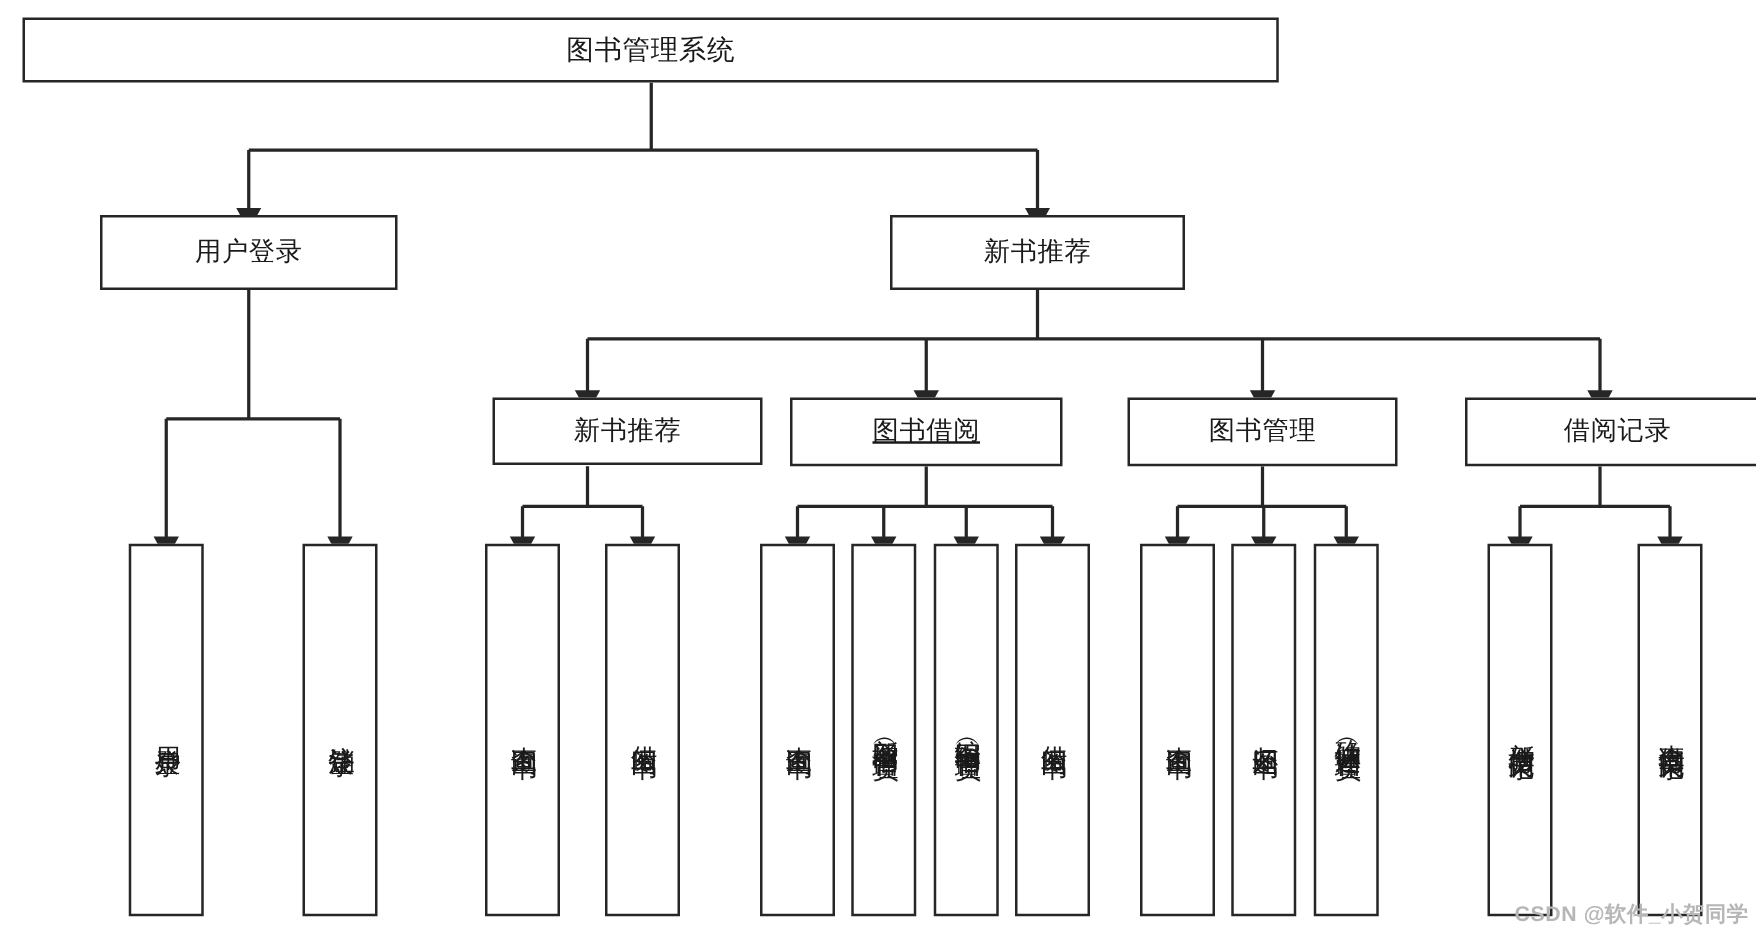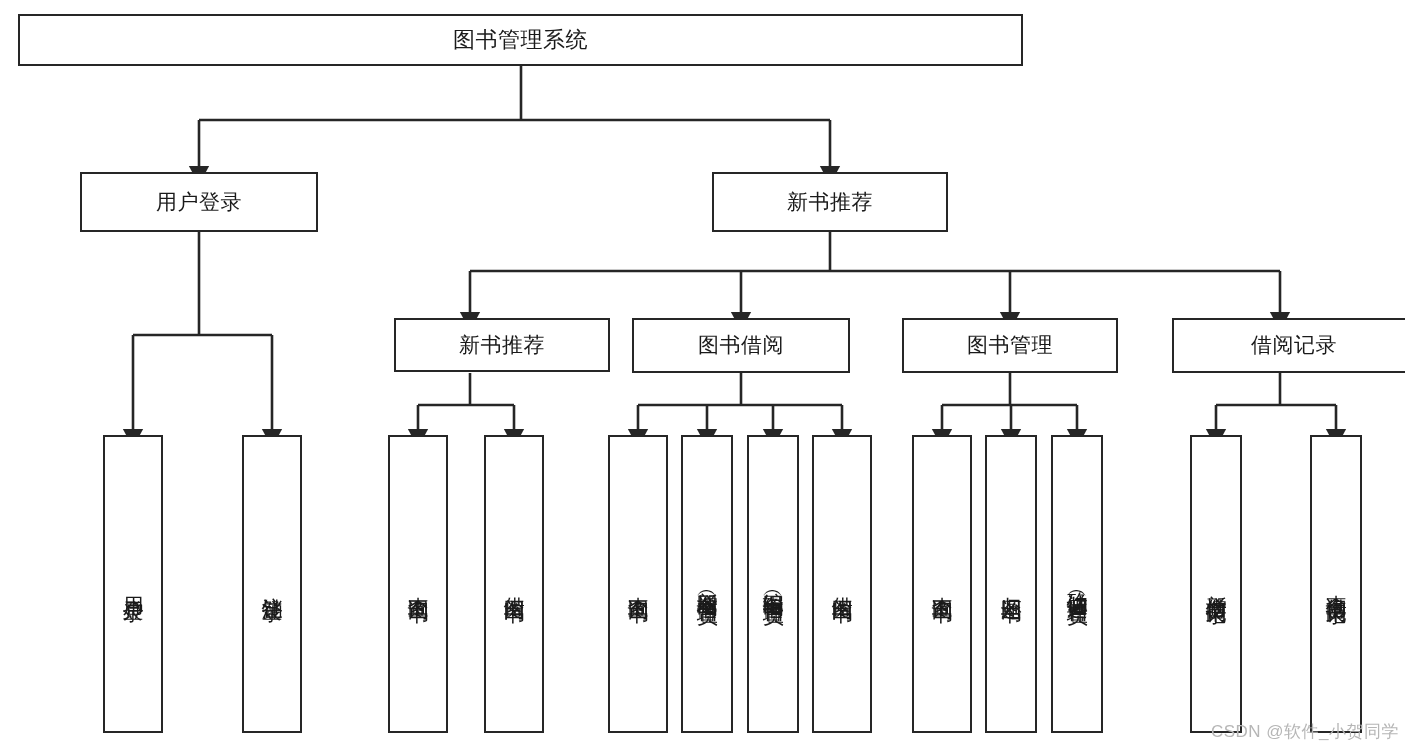--- a/index.html
+++ b/index.html
@@ -66,20 +66,21 @@
   }
   #watermark {
     position: absolute;
     right: 6px;
     bottom: 4px;
     font-size: 17px;
     color: #b6b6b6;
     letter-spacing: 0.5px;
     white-space: nowrap;
     user-select: none;
+    font-weight: bold;
   }
 </style>
 </head>
 <body>
 
 <div id="diagram-root">
 
   <svg id="edges-layer" width="1405" height="747" viewBox="0 0 1405 747" xmlns="http://www.w3.org/2000/svg">
     <defs>
       <marker id="arrowhead" markerWidth="9" markerHeight="9" refX="1.5" refY="4.5" orient="auto" markerUnits="strokeWidth">
@@ -129,21 +130,21 @@
       </div>
       <div class="node horiz" style="left: 80px; top: 172px; width: 238px; height: 60px;">
         <span class="label">用户登录</span>
       </div>
       <div class="node horiz" style="left: 712px; top: 172px; width: 236px; height: 60px;">
         <span class="label">新书推荐</span>
       </div>
       <div class="node horiz" style="left: 362px; top: 318px; width: 216px; height: 54px; margin-left: 32px;">
         <span class="label">新书推荐</span>
       </div>
-      <div class="node horiz" style="left: 632px; top: 318px; width: 218px; height: 55px;">
+      <div class="node horiz" style="left: 632px; top: 318px; width: 218px; height: 55px; text-decoration: underline;">
         <span class="label">图书借阅</span>
       </div>
       <div class="node horiz" style="left: 902px; top: 318px; width: 216px; height: 55px;">
         <span class="label">图书管理</span>
       </div>
       <div class="node horiz" style="left: 1172px; top: 318px; width: 244px; height: 55px;">
         <span class="label">借阅记录</span>
       </div>
       <div class="node vert" style="left: 103px; top: 435px; width: 60px; height: 298px;">
         <span class="label">用户登录</span>

